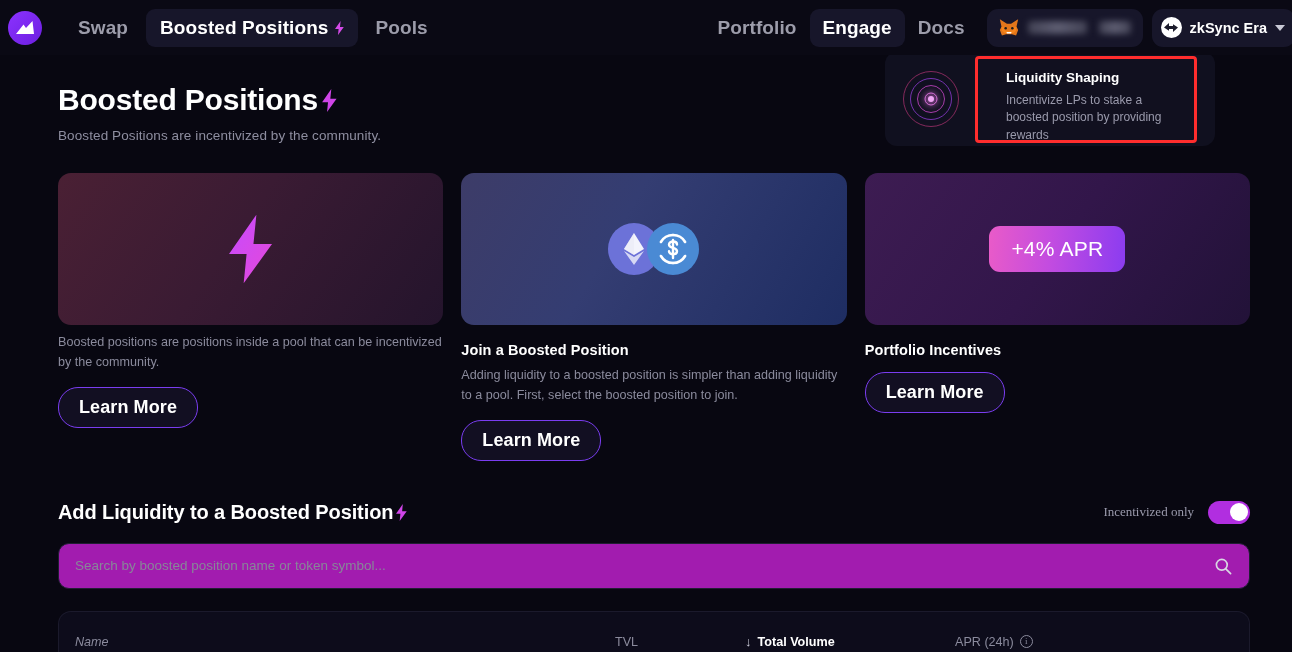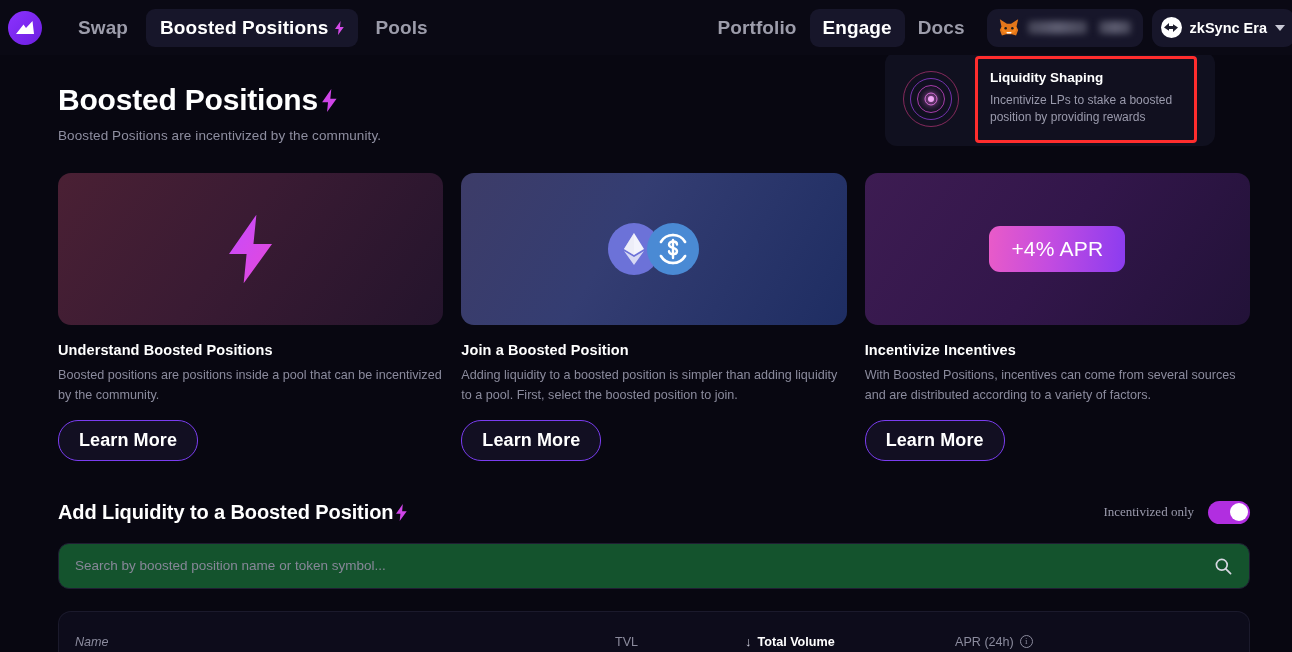--- a/index.html
+++ b/index.html
@@ -98,21 +98,21 @@
   .r1 { width: 56px; height: 56px; border: 1.4px solid rgba(226,62,140,.55); }
   .r2 { width: 42px; height: 42px; border: 1.4px solid rgba(150,62,220,.75); }
   .r3 { width: 28px; height: 28px; border: 1.4px solid rgba(200,70,200,.8); }
   .r4 { width: 13px; height: 13px; border: 1.4px solid rgba(230,120,230,.9); }
   .r5 { width: 6px; height: 6px; background: #f0a6f5; box-shadow: 0 0 9px 3px rgba(225,110,225,.8); }
   .promo-tip {
     position: absolute; left: 90px; top: 4px;
     width: 222px; height: 87px;
     border: 3px solid #ff2d2d; border-radius: 4px;
     background: #11101f;
-    padding: 11px 14px 0 12px;
+    padding: 11px 14px 0 28px;
   }
   .promo-title { font-size: 13.5px; color: #fff; font-weight: 700; }
   .promo-desc { margin-top: 7px; font-size: 12px; color: #9a9aac; line-height: 1.45; }
 
   
   .cards {
     display: flex; gap: 18px;
     padding: 0 42px 0 58px; margin-top: 30px;
   }
   .card { width: 386px; }
@@ -169,21 +169,21 @@
   }
   .toggle .knob {
     position: absolute; right: 2.5px; top: 2.5px;
     width: 18px; height: 18px; border-radius: 50%; background: #fff;
   }
 
   
   .search {
     margin: 19px 42px 0 58px;
     height: 46px; border-radius: 11px;
-    background: #14532d; border: 1px solid #201e33;
+    background: #a21caf; border: 1px solid #201e33;
     display: flex; align-items: center; padding: 0 17px 0 16px;
   }
   .search input {
     flex: 1; background: transparent; border: none; outline: none;
     color: #d7d7e2; font-size: 13.5px; font-family: inherit;
   }
   .search input::placeholder { color: #878798; }
   .search-icon { width: 18px; height: 18px; flex: 0 0 auto; }
 
   
@@ -307,21 +307,20 @@
           <defs>
               <linearGradient id="bg1" x1="0" y1="0" x2="1" y2="1">
             <stop offset="0%" stop-color="#c64bff"></stop>
                 <stop offset="100%" stop-color="#e548d8"></stop>
           </linearGradient>
             </defs>
           <path d="M5.6 0 L0 8 H3.6 L3 14 L8.8 6 H5 Z" fill="url(#bg1)"></path>
         </svg>
       </span>
     </div>
-    <h3>Understand Boosted Positions</h3>
     <p>Boosted positions are positions inside a pool that can be incentivized by the community.</p>
     <a class="learn">Learn More</a>
   </div>
 
   <div class="card">
     <div class="card-art art-2">
       <div class="coins">
         <span class="coin coin-eth">
           <svg width="20" height="32" viewBox="0 0 20 32">
             <path d="M10 0 L20 16 L10 22 L0 16 Z" fill="#ffffff" opacity=".92"></path>
@@ -343,22 +342,21 @@
     </div>
     <h3>Join a Boosted Position</h3>
     <p>Adding liquidity to a boosted position is simpler than adding liquidity to a pool. First, select the boosted position to join.</p>
     <a class="learn">Learn More</a>
   </div>
 
   <div class="card">
     <div class="card-art art-3">
       <span class="apr-pill">+4% APR</span>
     </div>
-    <h3>Incentivize Incentives</h3>
-    <p>With Boosted Positions, incentives can come from several sources and are distributed according to a variety of factors.</p>
+    <h3>Portfolio Incentives</h3>
     <a class="learn">Learn More</a>
   </div>
 </div>
 
 <div class="section-row">
   <h2>
     <span>Add Liquidity to a Boosted Position</span>
     <svg width="11" height="17" viewBox="0 0 9 14">
       <path d="M5.6 0 L0 8 H3.6 L3 14 L8.8 6 H5 Z" fill="#cf45e8"></path>
     </svg>

